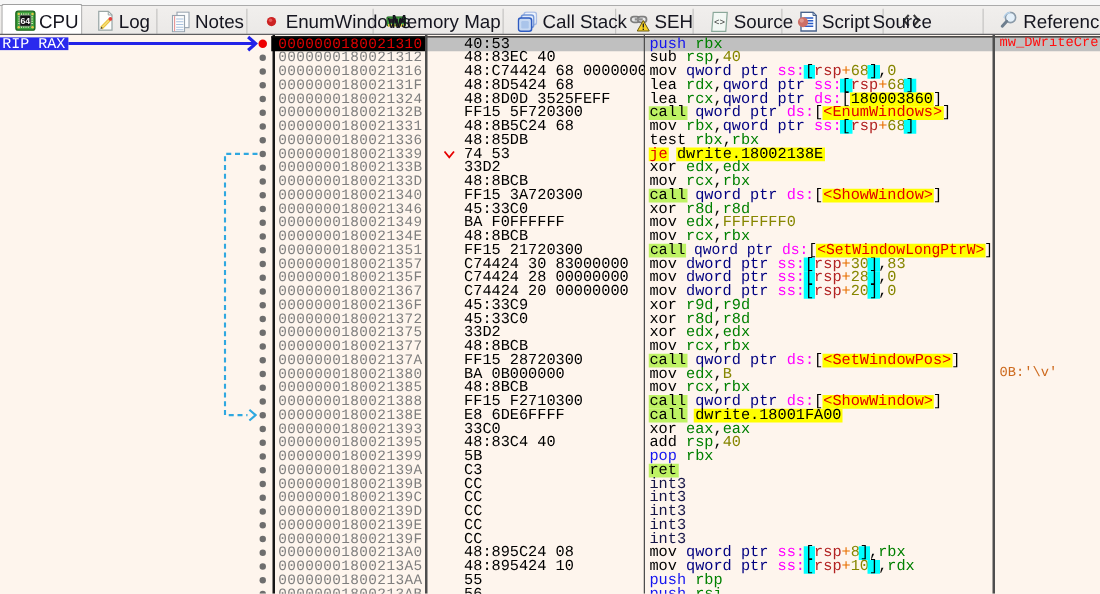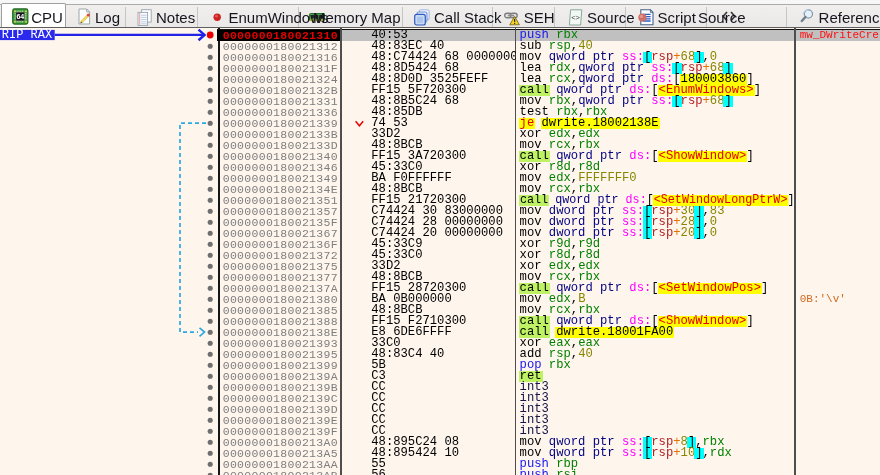--- a/index.html
+++ b/index.html
@@ -14,21 +14,21 @@
 
 #table{position:absolute;top:28.4px;left:0;width:880px;height:446.6px;background:#fef5ed;overflow:hidden;}
 #sidebarborder2{position:absolute;left:217.7px;top:0;width:2.6px;height:446.6px;background:#161616;}
 #topline{position:absolute;left:217.4px;top:0.3px;width:662.6px;height:1.7px;background:#111;}
 .vsep{position:absolute;top:0;width:1.3px;height:446.6px;background:#4e4e4e;}
 #selgray{position:absolute;left:341px;top:1.8px;width:539px;height:10.9px;background:#c0c0c0;}
 #selblack{position:absolute;left:217.4px;top:0.3px;width:123.2px;height:12.3px;background:#000;}
 .col{position:absolute;top:1.7px;font-family:"Liberation Mono",monospace;white-space:pre;overflow:hidden;}
 .col div{height:11px;line-height:11px;}
 #addrcol{left:217.5px;width:123px;font-size:11.5px;letter-spacing:0.3px;color:#7e7e7e;padding-left:5.2px;box-sizing:border-box;}
-#addrcol .sel{color:#e20000;font-weight:bold;}
+#addrcol .sel{color:#e20000;font-weight:normal;}
 #bytecol{left:341px;width:175px;font-size:12.2px;color:#000;padding-left:30.3px;box-sizing:border-box;}
 #discol{left:516.2px;width:278.5px;font-size:12.2px;color:#000;padding-left:3.4px;box-sizing:border-box;}
 #cmtcol{left:795.3px;width:84.7px;font-size:11px;letter-spacing:0px;padding-left:4.4px;box-sizing:border-box;}
 .pp{color:#1414f0;} .rg{color:#008000;} .nm{color:#868600;} .sz{color:#000080;}
 .sg{color:#ff00ff;} .fb{color:#b22222;} .pl{color:#e87000;}
 .bc,.cy,.ye{display:inline-block;height:11px;line-height:11px;padding:0 1px;margin:0 -1px;white-space:pre;}
 .bc{background:#00ffff;} .cy{background:#bef264;color:#000;}
 .ye{background:#ffff00;color:#000;} .rd{color:#e20000;} .nv{color:#151547;}
 .fit{display:inline-block;transform-origin:0 0;white-space:pre;}
 .lbl{color:#ff0f0f;text-align:center;} .ac{color:#cd6a1e;}

